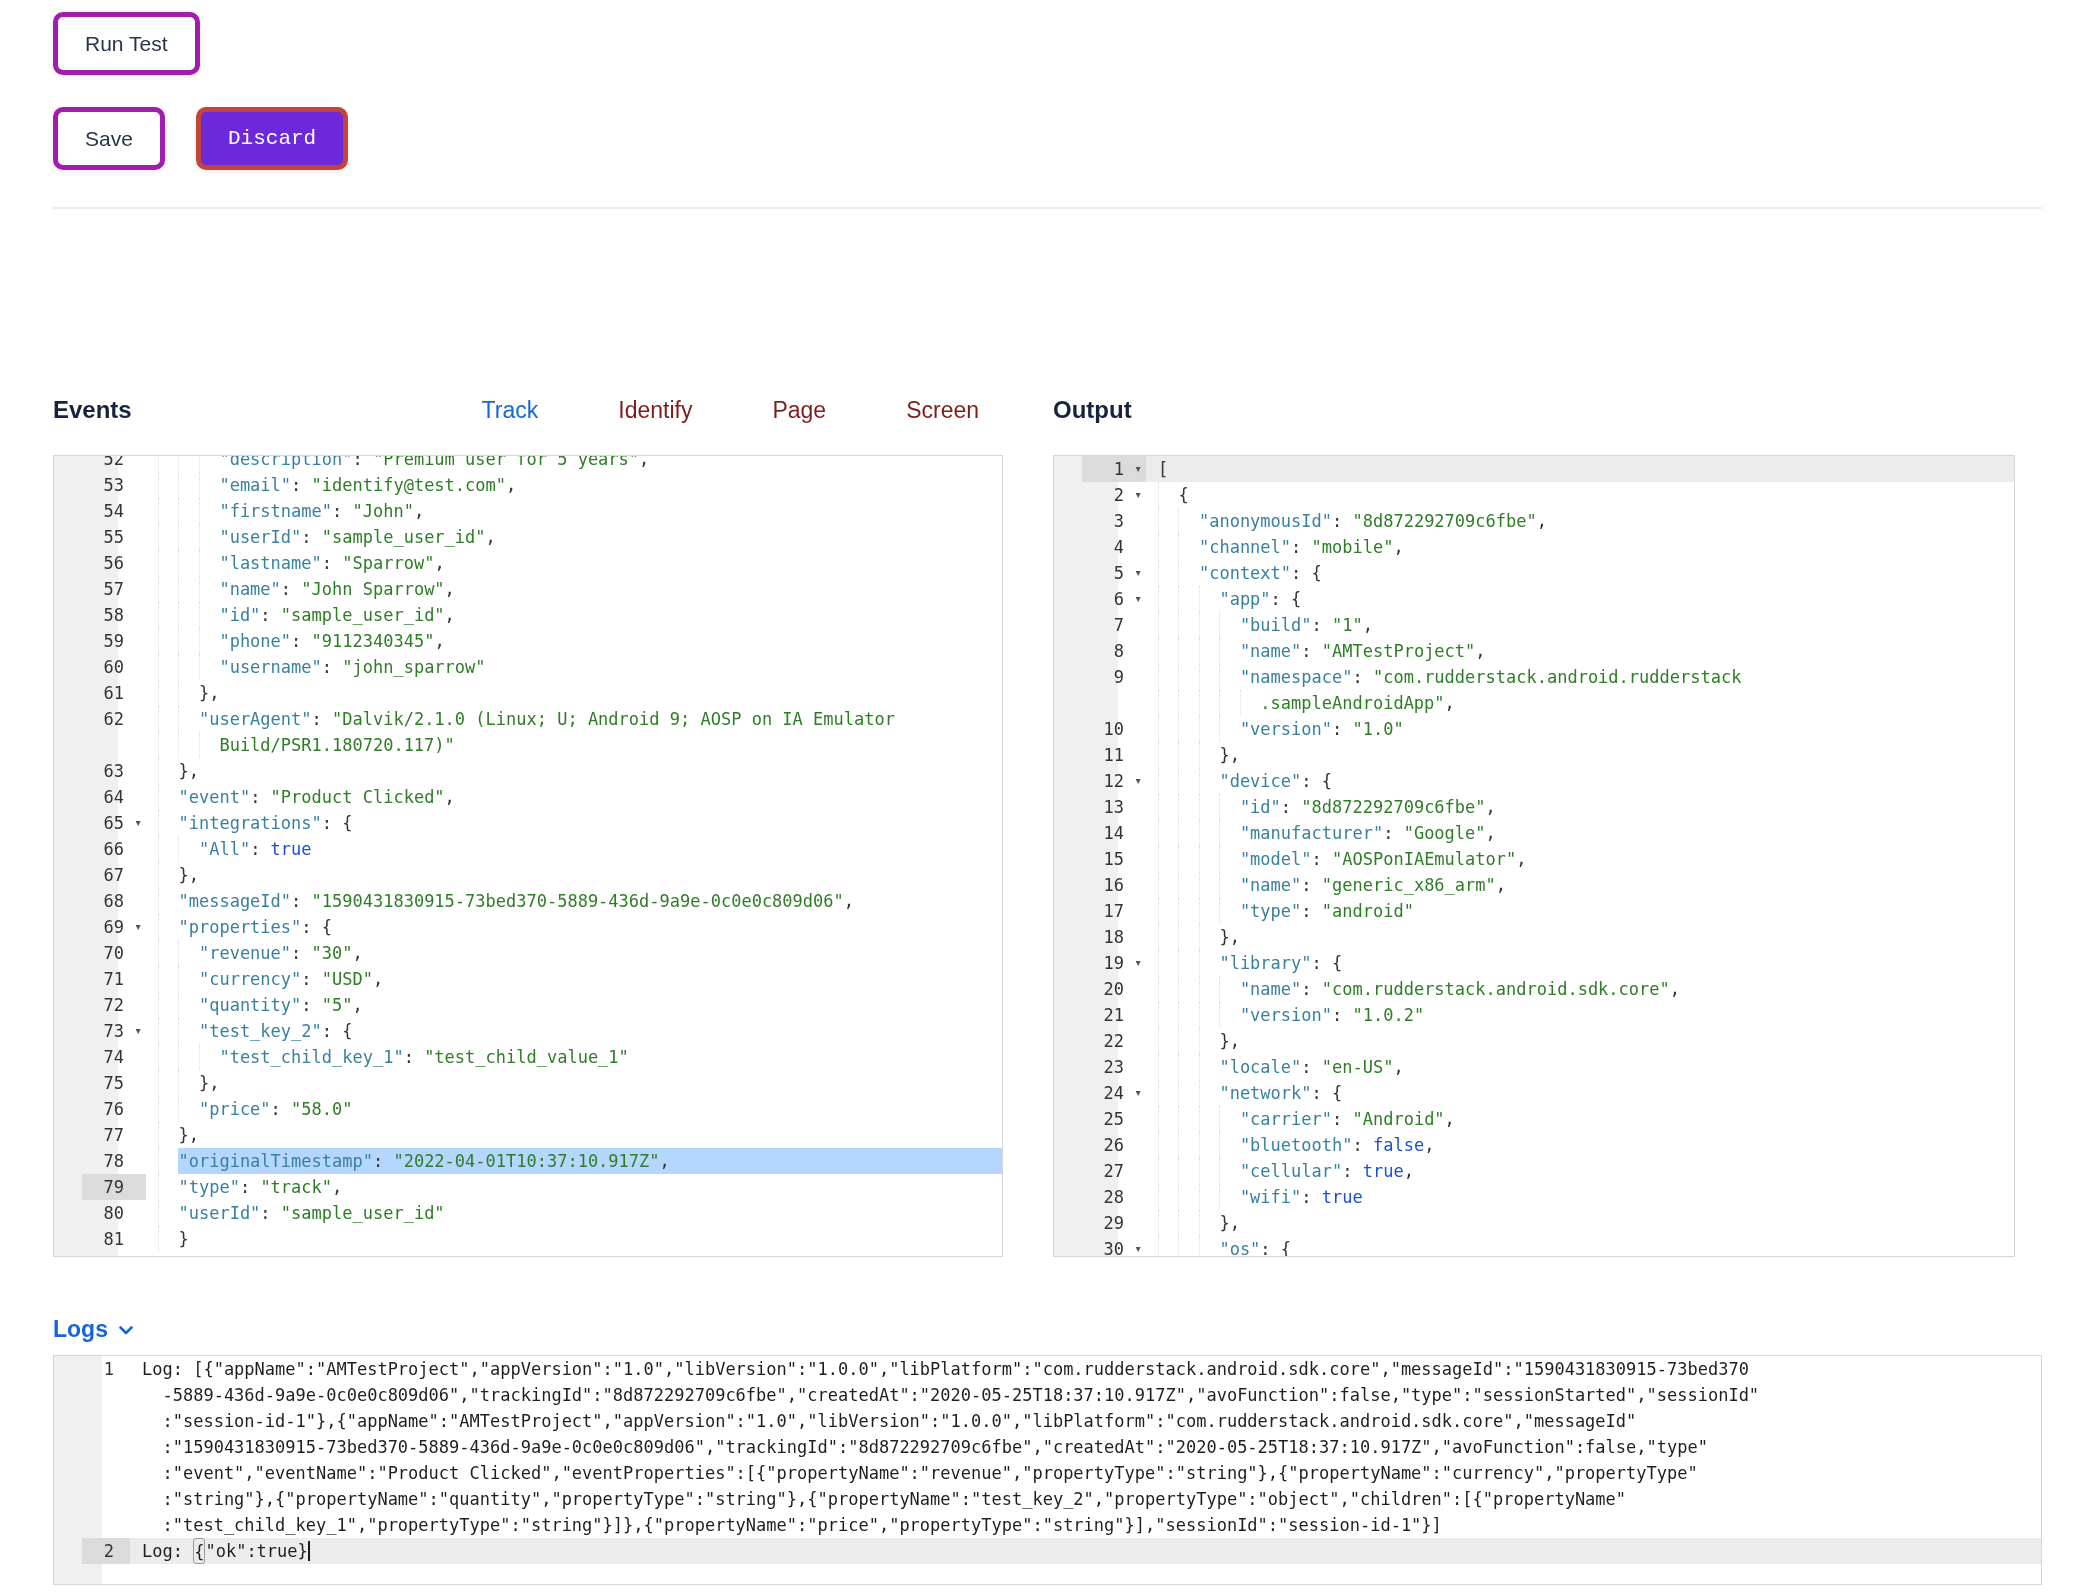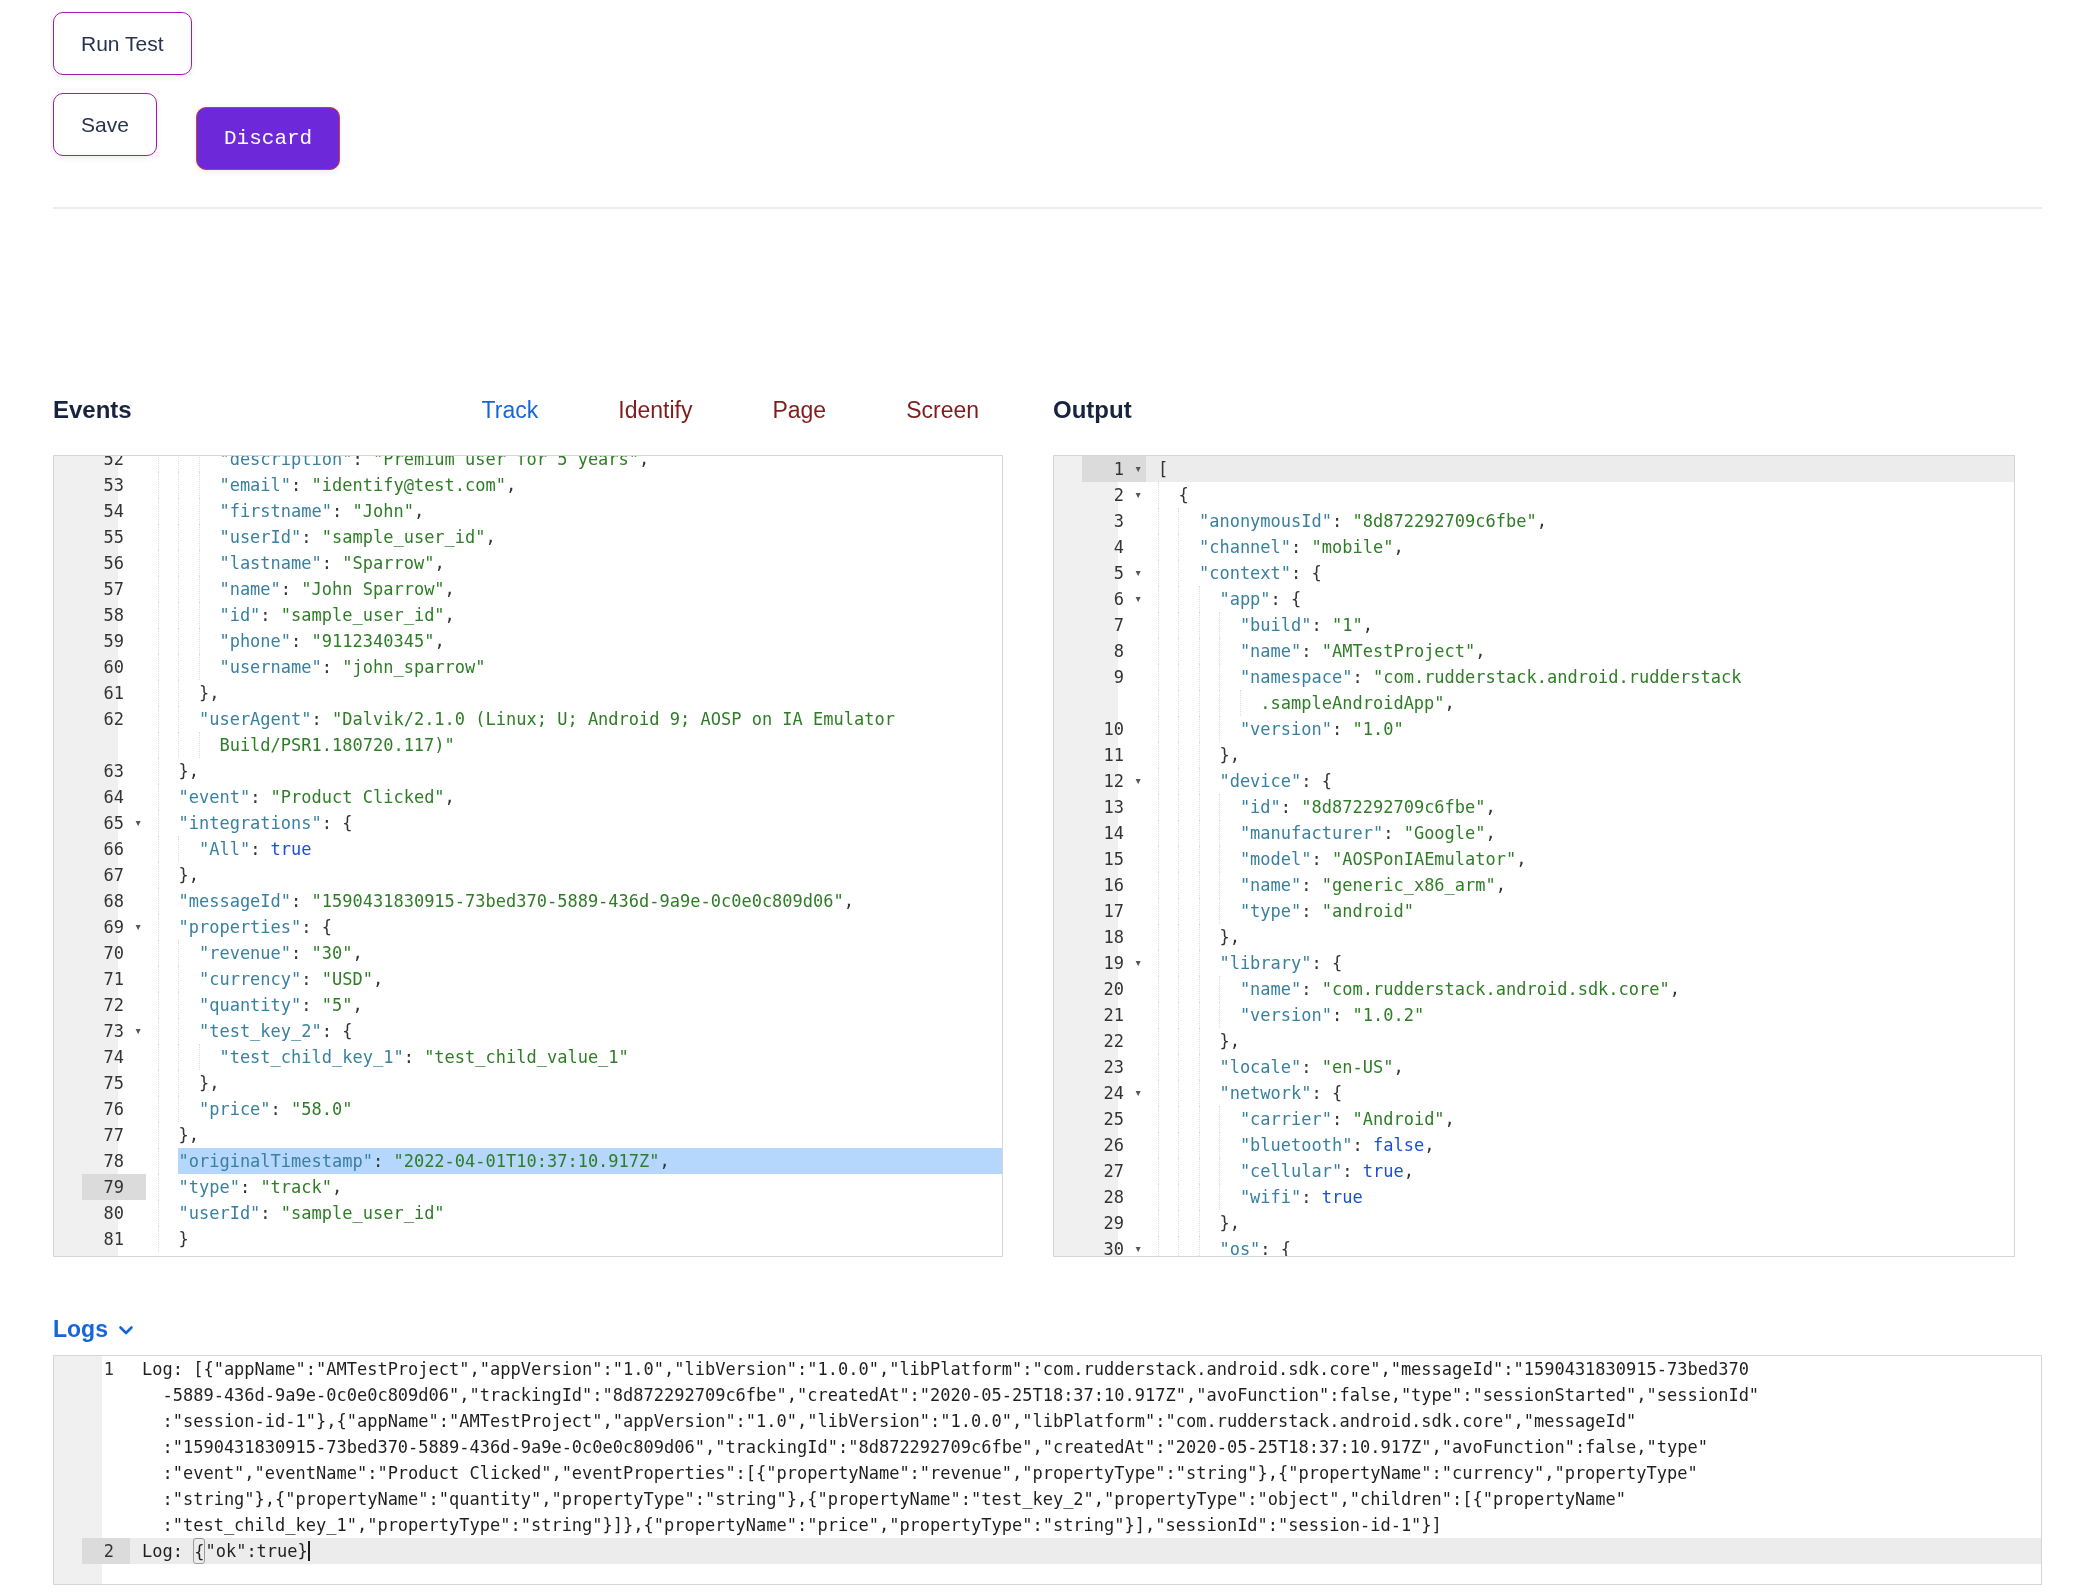--- a/index.html
+++ b/index.html
@@ -1,25 +1,25 @@
 <!DOCTYPE html>
 <html><head>
 <meta charset="utf-8">
 <style>
   * { box-sizing: border-box; margin: 0; padding: 0; }
   html,body { background:#ffffff; width:2082px; height:1592px; overflow:hidden;
               font-family:"Liberation Sans", sans-serif; }
   .page { position:relative; width:2082px; height:1592px; background:#fff; }
 
   
-  .btn { position:absolute; background:#fff; border:1px solid #a21caf; border-radius:10px;
+  .btn { position:absolute; background:#fff; border:5px solid #a21caf; border-radius:10px;
          font-family:"Liberation Sans",sans-serif; font-size:21px; color:#27344d;
          padding:0 27px; height:63px; cursor:pointer; box-shadow:0 2px 6px rgba(0,0,0,.07); }
   #run-test { left:53px; top:12px; }
-  #save     { left:53px; top:93px; }
+  #save     { left:53px; top:107px; }
   #discard  { left:196px; top:107px; background:#6d28d9; border-color:#c3453a; color:#fff;font-family:Liberation Mono, monospace; }
   .divider  { position:absolute; left:53px; top:207px; width:1989px; height:0;
               border-top:2px solid #ececec; }
 
   
   .panel-head-left { position:absolute; left:53px; top:396px; width:950px;
                      display:flex; align-items:baseline; }
   .panel-head-right { position:absolute; left:1053px; top:396px; }
   .ptitle { font-size:24px; font-weight:700; color:#17233f; }
   .tabs { margin-left:auto; display:flex; gap:80px; margin-right:24px; }

